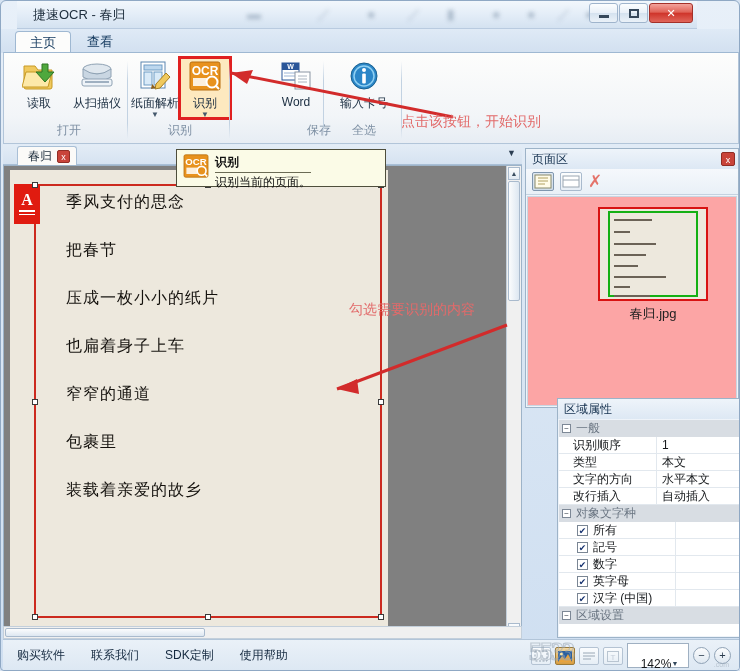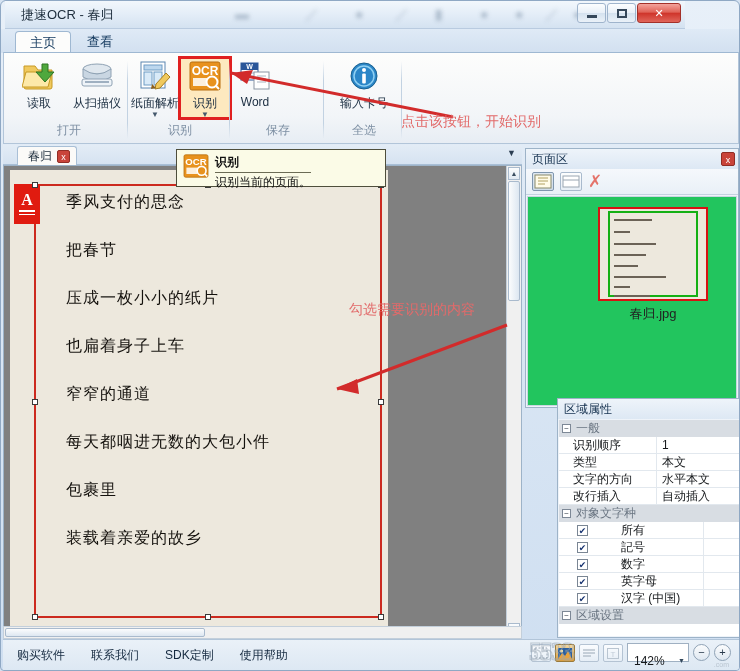--- a/index.html
+++ b/index.html
@@ -14,21 +14,21 @@
   }
   .window {
     position:absolute; left:0; top:0; width:740px; height:671px;
     background: linear-gradient(180deg,#e8f0f9 0%,#dbe7f4 40%,#cfdff1 100%);
     border-radius: 6px 6px 4px 4px;
     border:1px solid #8fa8c4;
     overflow:hidden;
   }
   
   .titlebar {
-    position:absolute; left:4px; top:0; width:680px; height:28px;
+    position:absolute; left:16px; top:0; width:680px; height:28px;
     background: linear-gradient(180deg,#f2f7fc 0%,#e2ecf7 55%,#d4e2f1 100%);
     border-bottom:1px solid #b9cbe0;
   }
   .title-text {
     position:absolute; left:16px; top:5px;
     font-size:13px; color:#20303f;
     font-family:"Liberation Sans","DejaVu Sans",sans-serif;
   }
   .blur-strip {
     position:absolute; left:190px; top:2px; width:400px; height:24px;
@@ -185,21 +185,21 @@
     border:1px solid #8f2d25; border-radius:2px;
   }
   .pg-toolbar {
     height:26px; display:flex; align-items:center; gap:6px; padding:0 6px;
     background:linear-gradient(180deg,#f5f8fc,#e9f0f7);
     border-bottom:1px solid #c4d2e0;
   }
   .tb-btn { width:22px; height:19px; border:1px solid #a9bacd; border-radius:2px;
     background:linear-gradient(180deg,#fdfefe,#e7eef6); position:relative;}
   .tb-btn.pressed { background:linear-gradient(180deg,#dfe8f2,#cfdcea); border-color:#7f96ae;}
-  .pg-list { position:absolute; left:1px; right:1px; top:47px; bottom:1px; background:#22c55e;
+  .pg-list { position:absolute; left:1px; right:1px; top:47px; bottom:1px; background:#fca5a5;
      border:1px solid #c9d6e2; overflow:hidden; }
   .thumb-wrap { position:absolute; left:70px; top:10px; width:110px; }
   .thumb {
     width:110px; height:94px; background:#ede8dd; border:2px solid #d81212; position:relative;
   }
   .thumb .inner { position:absolute; left:8px; top:2px; right:8px; bottom:2px; border:2px solid #14b014;}
   .thumb .ln { position:absolute; left:14px; height:2px; background:#6b6256; }
   .thumb-label { text-align:center; font-size:13px; color:#222; margin-top:4px;}
   
   .prop-body { position:absolute; left:1px; right:1px; top:21px; bottom:1px; background:#fff; overflow:hidden;}
@@ -208,38 +208,38 @@
   .prop-row .k { width:98px; padding-left:14px; border-right:1px solid #e2e8ee; white-space:nowrap;}
   .prop-row .v { padding-left:5px; }
   .prop-group { display:flex; height:17px; align-items:center; background:#d8dde3;
      font-size:12px; color:#6a7582; padding-left:3px; gap:5px;}
   .expander { width:9px; height:9px; border:1px solid #7d8896; background:#fff;
      font-size:8px; line-height:7px; text-align:center; color:#3b4450;}
   .cbrow { display:flex; height:17px; align-items:center; font-size:12px; color:#15181b;
     border-bottom:1px solid #e2e8ee;}
   .cbrow .cb { width:11px; height:11px; border:1px solid #7a8694; background:#fff;
     margin:0 5px 0 18px; color:#14306e; font-size:9px; line-height:10px; text-align:center;}
-  .cbrow .k2 { width:82px;margin-left:28px; }
+  .cbrow .k2 { width:82px; }
   .cbrow .v2 { border-left:1px solid #e2e8ee; flex:1; height:17px;}
   .prop-scroll { position:absolute; right:1px; top:38px; bottom:1px; width:14px;
     background:#f1f1f1; border-left:1px solid #d4dde6;}
   
   .statusbar {
     position:absolute; left:2px; top:638px; width:736px; height:31px;
     background:linear-gradient(180deg,#eaf1f8 0%,#dde8f3 100%);
     border-top:1px solid #b2c5d9;
   }
   .links { position:absolute; left:14px; top:7px; display:flex; gap:26px; font-size:12px; color:#152a40;}
   .links span { cursor:default; }
   .zoomgroup { position:absolute; right:8px; top:3px; display:flex; align-items:center; gap:4px;}
   .vbtn { width:20px; height:18px; border:1px solid #b4c3d3; border-radius:2px;
      background:linear-gradient(180deg,#fafcfe,#e6eef6); position:relative;}
   .vbtn.on { background:linear-gradient(180deg,#f2d7a0,#d99d3f); border-color:#9a7a3a;}
-  .zoombox { width:62px; height:19px; background:#fff; border:1px solid #9fb0c2;
-    font-size:12px; color:#15181b; display:flex; align-items:center; justify-content:space-between;
+  .zoombox { width:62px; height:25px; background:#fff; border:1px solid #9fb0c2;
+    font-size:12px; color:#15181b; display:flex; align-items:center; justify-content:center;
     padding:16px 3px 0 6px;}
   .circbtn { width:17px; height:17px; border-radius:50%;
     border:1px solid #8fa2b5; background:linear-gradient(180deg,#fbfcfd,#dfe8f1);
     font-size:11px; line-height:15px; text-align:center; color:#2a3b4d;}
   .watermark {
     position:absolute; right:10px; top:636px; width:200px; height:34px;
     pointer-events:none; opacity:.55;
   }
   .watermark .wm-text {
     font-family:"Liberation Serif",serif; font-size:26px; font-weight:bold;
@@ -344,21 +344,21 @@
             </svg>
           </div>
           <div class="lbl">识别</div>
           <div class="caret">▼</div>
         </div>
       </div>
       <div class="glabel">识别</div>
       <div class="sep"></div>
     </div>
 
-    <div class="rgroup" style="left:228px; width:92px;">
+    <div class="rgroup" style="left:228px; width:92px;padding-left:41px;">
       <div class="items">
         <div class="rbtn" style="width:46px;">
           <div class="ico">
             <svg width="32" height="30" viewBox="0 0 32 30">
               <rect x="2" y="2" width="17" height="17" fill="#fff" stroke="#2a5699"></rect>
               <rect x="2" y="2" width="17" height="7" fill="#2a5699"></rect>
               <text x="10.5" y="8" font-family="Liberation Sans, sans-serif" font-size="7" font-weight="bold" fill="#fff" text-anchor="middle">W</text>
               <line x1="4" y1="12" x2="17" y2="12" stroke="#9bb4d6"></line>
               <line x1="4" y1="15" x2="17" y2="15" stroke="#9bb4d6"></line>
               <rect x="15" y="11" width="15" height="17" fill="#fff" stroke="#8b96a3"></rect>
@@ -425,21 +425,20 @@
         <div class="handle" style="left:-4px;  bottom:-4px;"></div>
         <div class="handle" style="left:169px; bottom:-4px;"></div>
         <div class="handle" style="right:-4px; bottom:-4px;"></div>
       </div>
       <div class="poem">
         <div>季风支付的思念</div>
         <div>把春节</div>
         <div>压成一枚小小的纸片</div>
         <div>也扁着身子上车</div>
         <div>窄窄的通道</div>
-        <div>每天都咽进无数的大包小件</div>
         <div>包裹里</div>
         <div>装载着亲爱的故乡</div>
       </div>
     </div>
     <div class="scrollbar-v">
       <div class="sb-arrow" style="top:1px;">▲</div>
       <div class="sb-thumb" style="top:15px;"></div>
       <div class="sb-arrow" style="bottom:1px;">▼</div>
     </div>
   </div>

